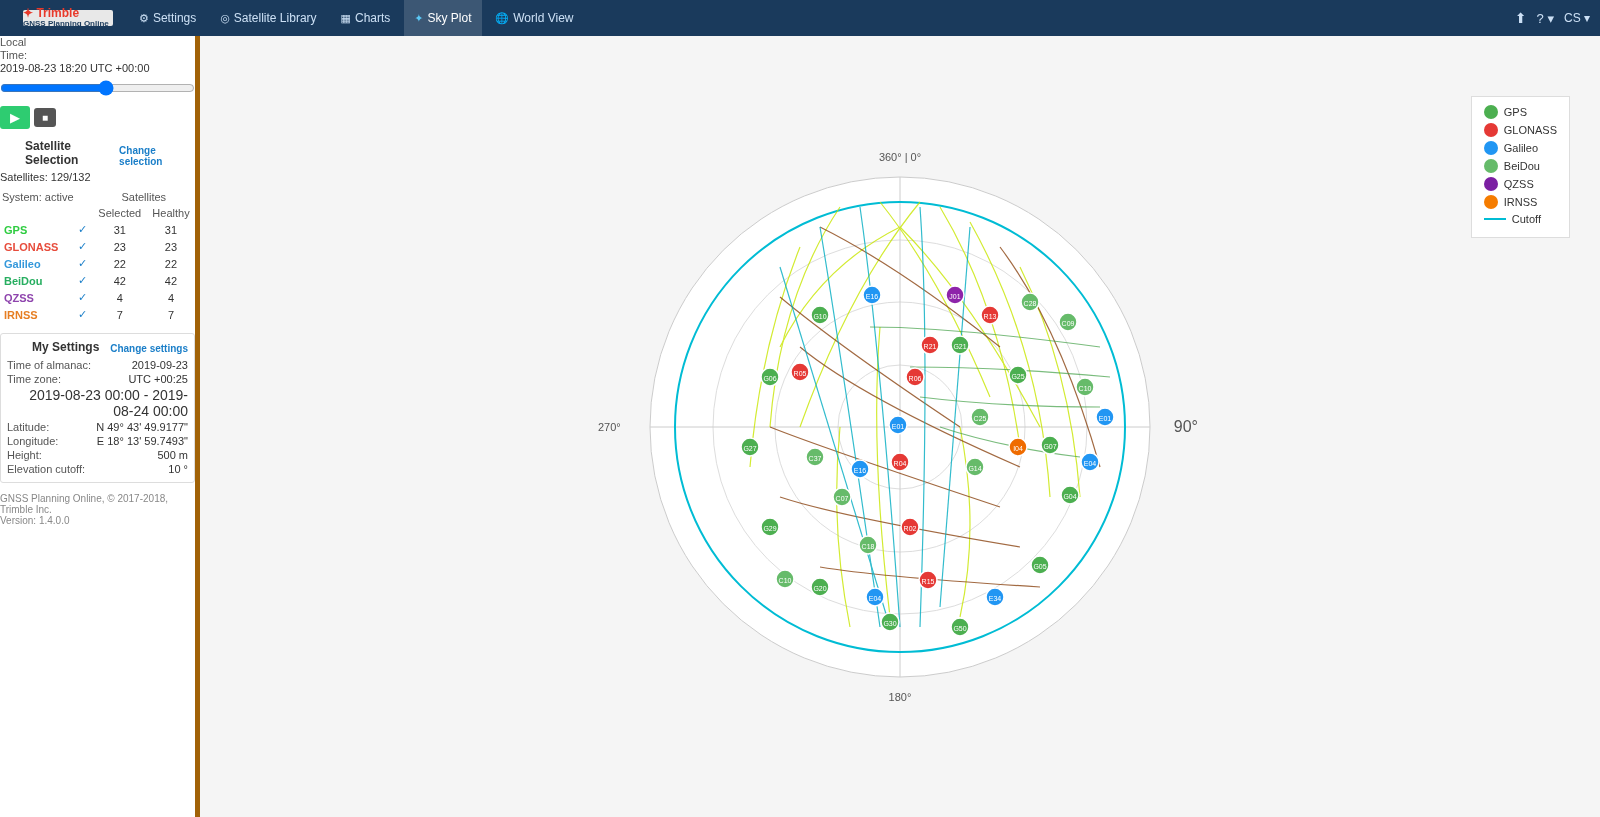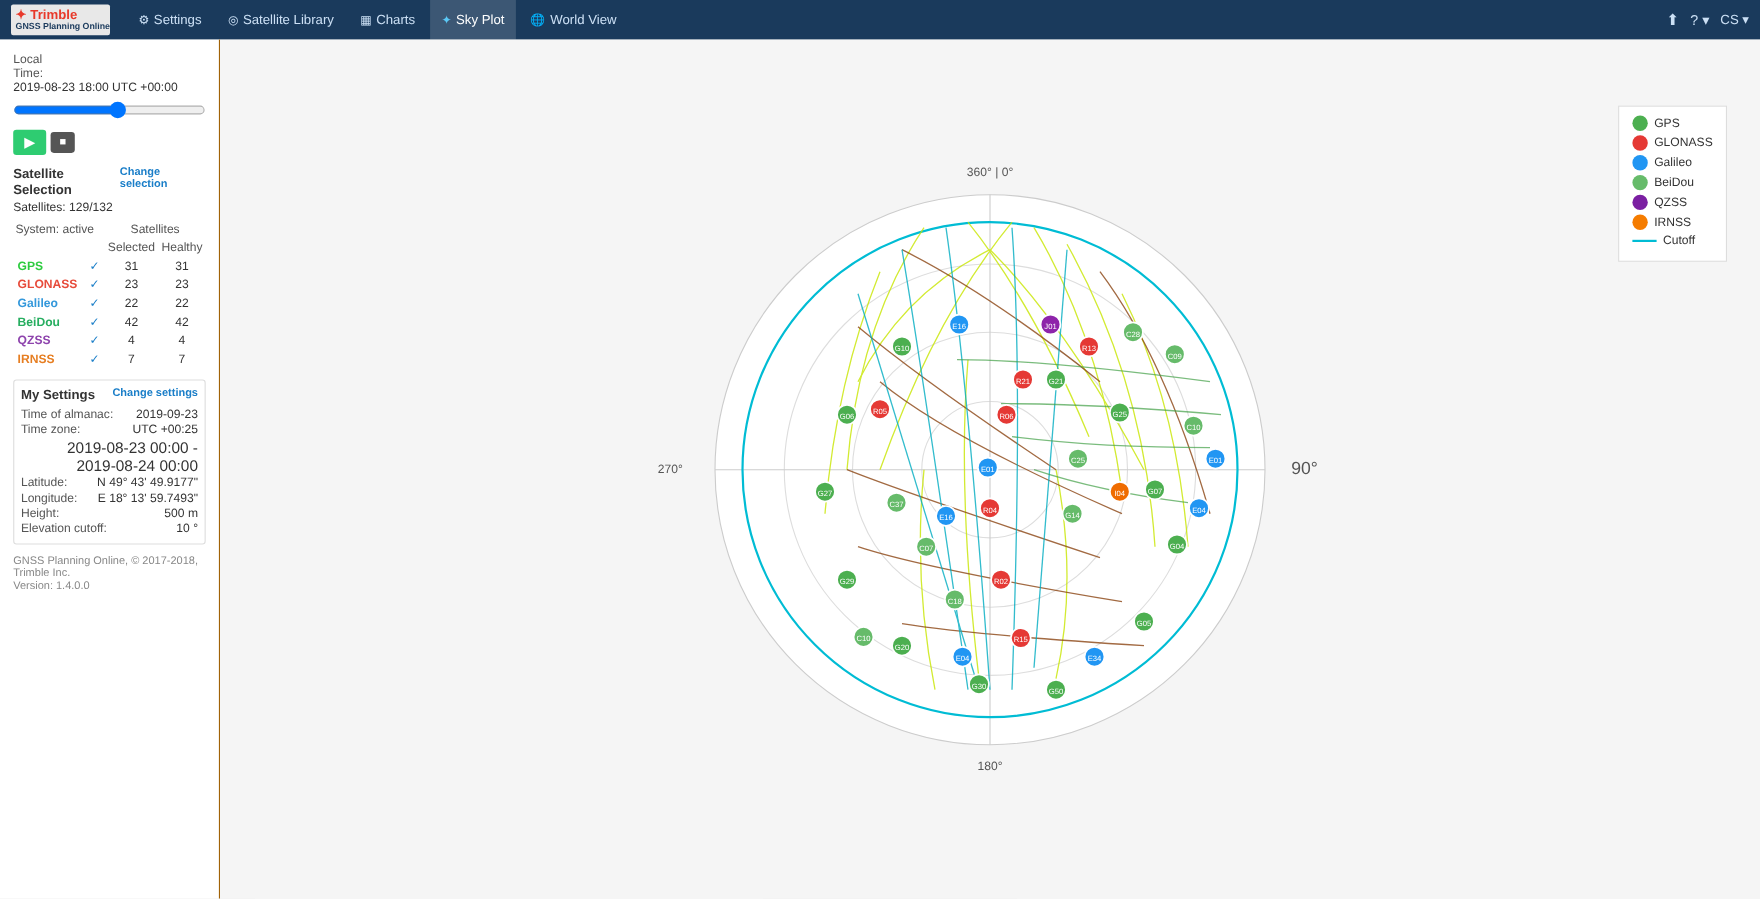--- a/index.html
+++ b/index.html
@@ -17,25 +17,26 @@
     }
     .nav-logo {
       display: flex;
       align-items: center;
       margin-right: 12px;
       gap: 6px;
     }
     .logo-box {
       background: #e8e8e8;
       width: 90px;
-      height: 28px;
-      display: flex;
-      align-items: center;
-      justify-content: flex-end;
+      height: 16px;
+      display: flex;
+      align-items: center;
+      justify-content: flex-start;
       border-radius: 2px;
+      margin-left: 13px;
     }
     .logo-text { font-size: 10px; color: #1a3a5c; font-weight: bold; line-height: 1.1; }
     .nav-item {
       display: flex;
       align-items: center;
       gap: 4px;
       padding: 0 10px;
       height: 36px;
       cursor: pointer;
       color: #cce0f5;
@@ -55,23 +56,23 @@
     
     #main {
       display: flex;
       height: calc(100vh - 36px);
     }
 
     
     #sidebar {
       width: 200px;
       background: white;
-      border-right: 1px solid #a16207;
+      border-right: 5px solid #a16207;
       overflow-y: auto;
-      padding: 12px;
+      padding: 0;
       flex-shrink: 0;
     }
     .sidebar-section { margin-bottom: 10px; }
     .sidebar-label { color: #555; font-size: 11px; margin-bottom: 1px; }
     .sidebar-time { font-size: 11px; color: #333; }
     .time-slider {
       width: 100%;
       margin: 6px 0;
     }
     .playbar {
@@ -98,21 +99,22 @@
       cursor: pointer;
       font-size: 10px;
     }
     .section-title {
       font-weight: bold;
       font-size: 12px;
       color: #333;
       margin-bottom: 4px;
       display: flex;
       justify-content: space-between;
-      align-items: flex-start;
+      align-items: flex-end;
+      margin-left: 25px;
     }
     .change-link { color: #1a7ec8; font-size: 10px; cursor: pointer; text-decoration: none; }
     .sat-count { font-size: 11px; color: #333; margin-bottom: 6px; }
     .sat-table { width: 100%; border-collapse: collapse; font-size: 11px; }
     .sat-table th { color: #555; font-weight: normal; text-align: center; padding: 2px; }
     .sat-table td { padding: 2px 4px; }
     .sat-table .sys-col { color: #333; }
     .sat-table .num-col { text-align: center; color: #333; }
     .check-col { text-align: center; }
     .check-sym { color: #1a7ec8; }
@@ -226,21 +228,21 @@
   </div>
 </div>
 
 <div id="main">
 
   <div id="sidebar">
 
     <div class="sidebar-section">
       <div class="sidebar-label">Local</div>
       <div class="sidebar-label">Time:</div>
-      <div class="sidebar-time">2019-08-23 18:00 UTC +00:00</div>
+      <div class="sidebar-time">2019-08-23 18:20 UTC +00:00</div>
       <input type="range" class="time-slider" min="0" max="100" value="55" style="">
       <div class="playbar">
         <button class="btn-play">▶</button>
         <button class="btn-stop">■</button>
       </div>
     </div>
 
     <div class="sidebar-section">
       <div class="section-title">
         <span>Satellite Selection</span>

